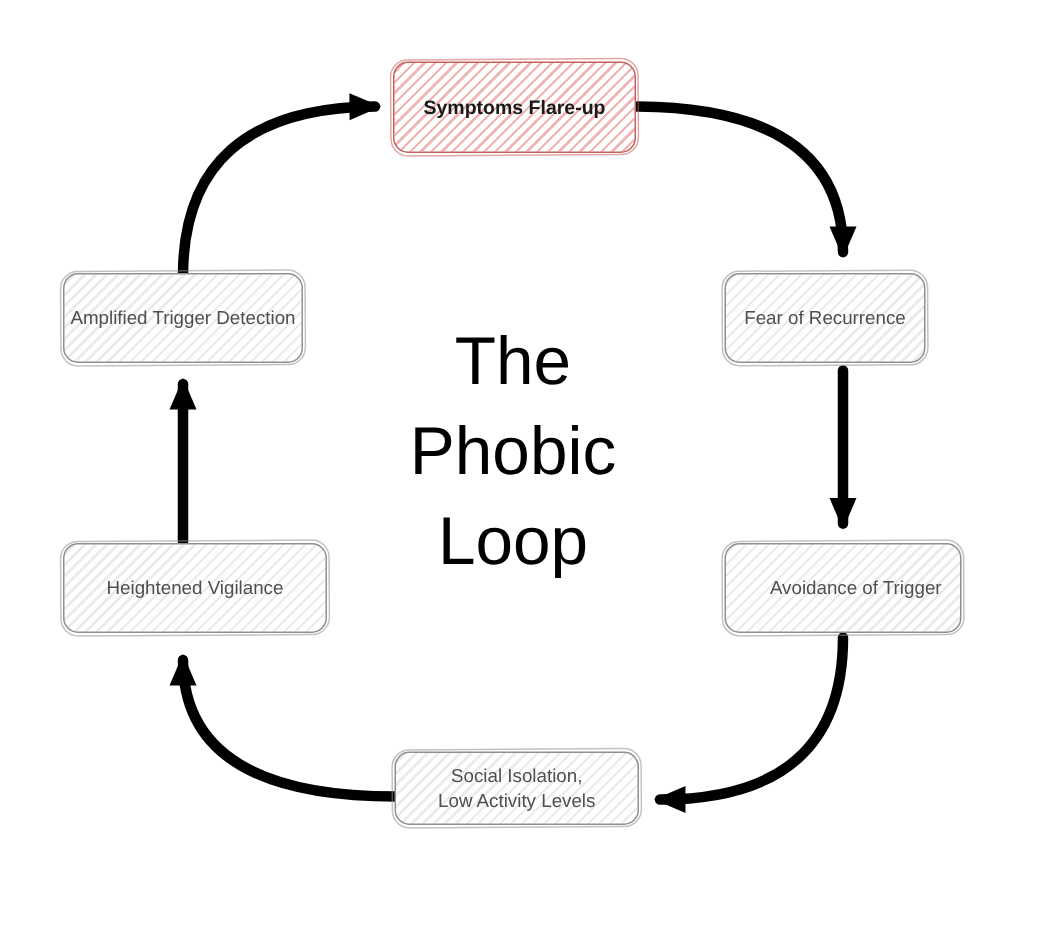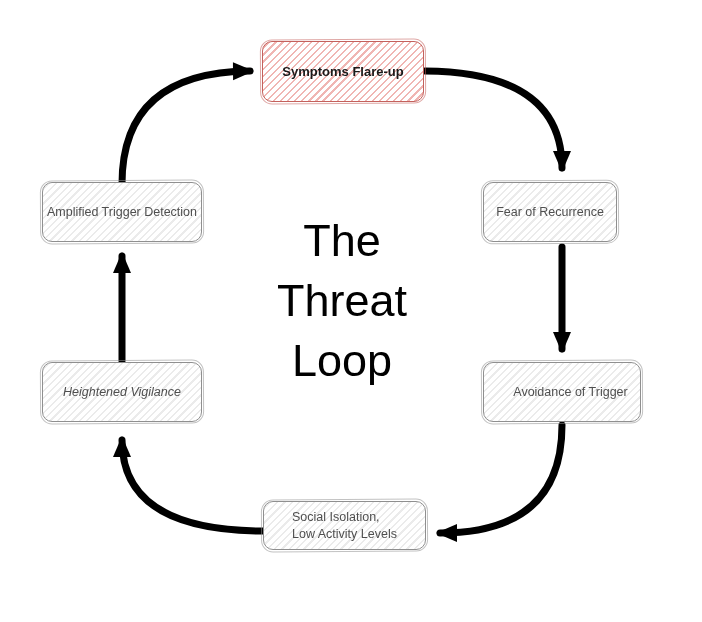--- a/index.html
+++ b/index.html
@@ -26,20 +26,21 @@
     stroke-width: 7;
     stroke-linecap: round;
   }
   
   .node {
     position: absolute;
     box-sizing: border-box;
     display: flex;
     align-items: center;
     justify-content: center;
+    text-align: center;
     border-radius: 10px;
     border: 1.6px solid #8f8f8f;
     background-image: repeating-linear-gradient(
       135deg,
       #ffffff 0px, #ffffff 3.6px,
       #ebebeb 3.6px, #ebebeb 5.2px
     );
     background-color: #ffffff;
     font-size: 12.5px;
     color: #4f4f4f;
@@ -69,21 +70,21 @@
   .node.highlight::before {
     border-color: rgba(196,97,92,0.55);
   }
   .node-label { white-space: pre-line; }
 
   
   #node-symptoms   { left: 262px; top: 41px;  width: 162px; height: 61px; }
   #node-fear       { left: 483px; top: 182px; width: 134px; height: 60px; }
   #node-avoidance  { left: 483px; top: 362px; width: 158px; height: 60px; padding-left: 17px; }
   #node-social     { left: 263px; top: 501px; width: 163px; height: 49px; }
-  #node-heightened { left: 42px;  top: 362px; width: 160px; height: 60px; font-style: italic; }
+  #node-heightened { left: 42px;  top: 362px; width: 176px; height: 60px; }
   #node-amplified  { left: 42px;  top: 182px; width: 160px; height: 60px; }
 
   
   #title {
     position: absolute;
     left: 222px;
     top: 211px;
     width: 240px;
     text-align: center;
     font-size: 45px;
@@ -105,21 +106,21 @@
     </defs>
     <path class="edge" d="M 122 184 Q 122 72 250 71" marker-end="url(#ah)"></path>
     <path class="edge" d="M 425 71 Q 562 72 562 168" marker-end="url(#ah)"></path>
     <path class="edge" d="M 562 247 L 562 349" marker-end="url(#ah)"></path>
     <path class="edge" d="M 562 425 Q 562 533 440 533" marker-end="url(#ah)"></path>
     <path class="edge" d="M 264 531 Q 122 531 122 440" marker-end="url(#ah)"></path>
     <path class="edge" d="M 122 361 L 122 256" marker-end="url(#ah)"></path>
   </svg>
 
   <div id="title">The
-Threat
+Phobic
 Loop</div>
 
   <div class="node highlight" id="node-symptoms">
     <span class="node-label">Symptoms Flare-up</span>
   </div>
 
   <div class="node" id="node-fear">
     <span class="node-label">Fear of Recurrence</span>
   </div>
 

